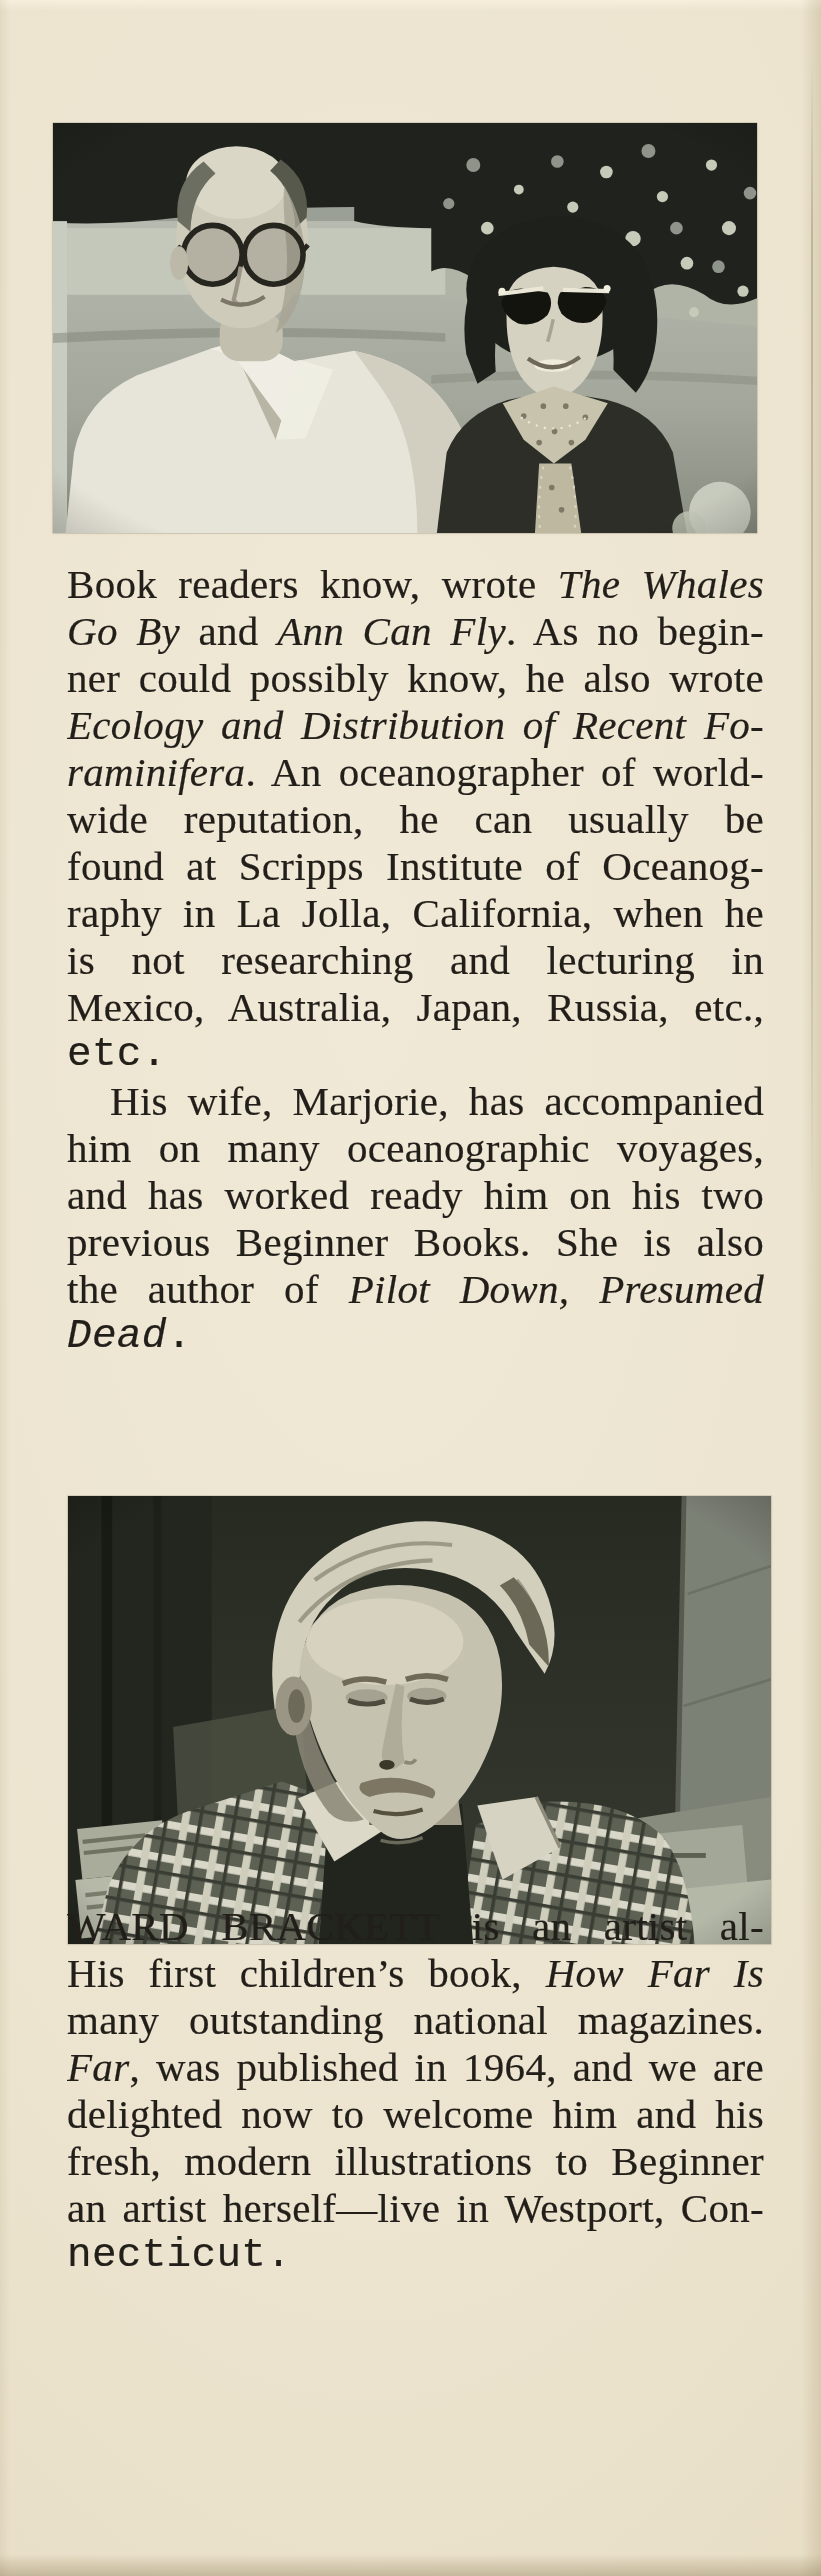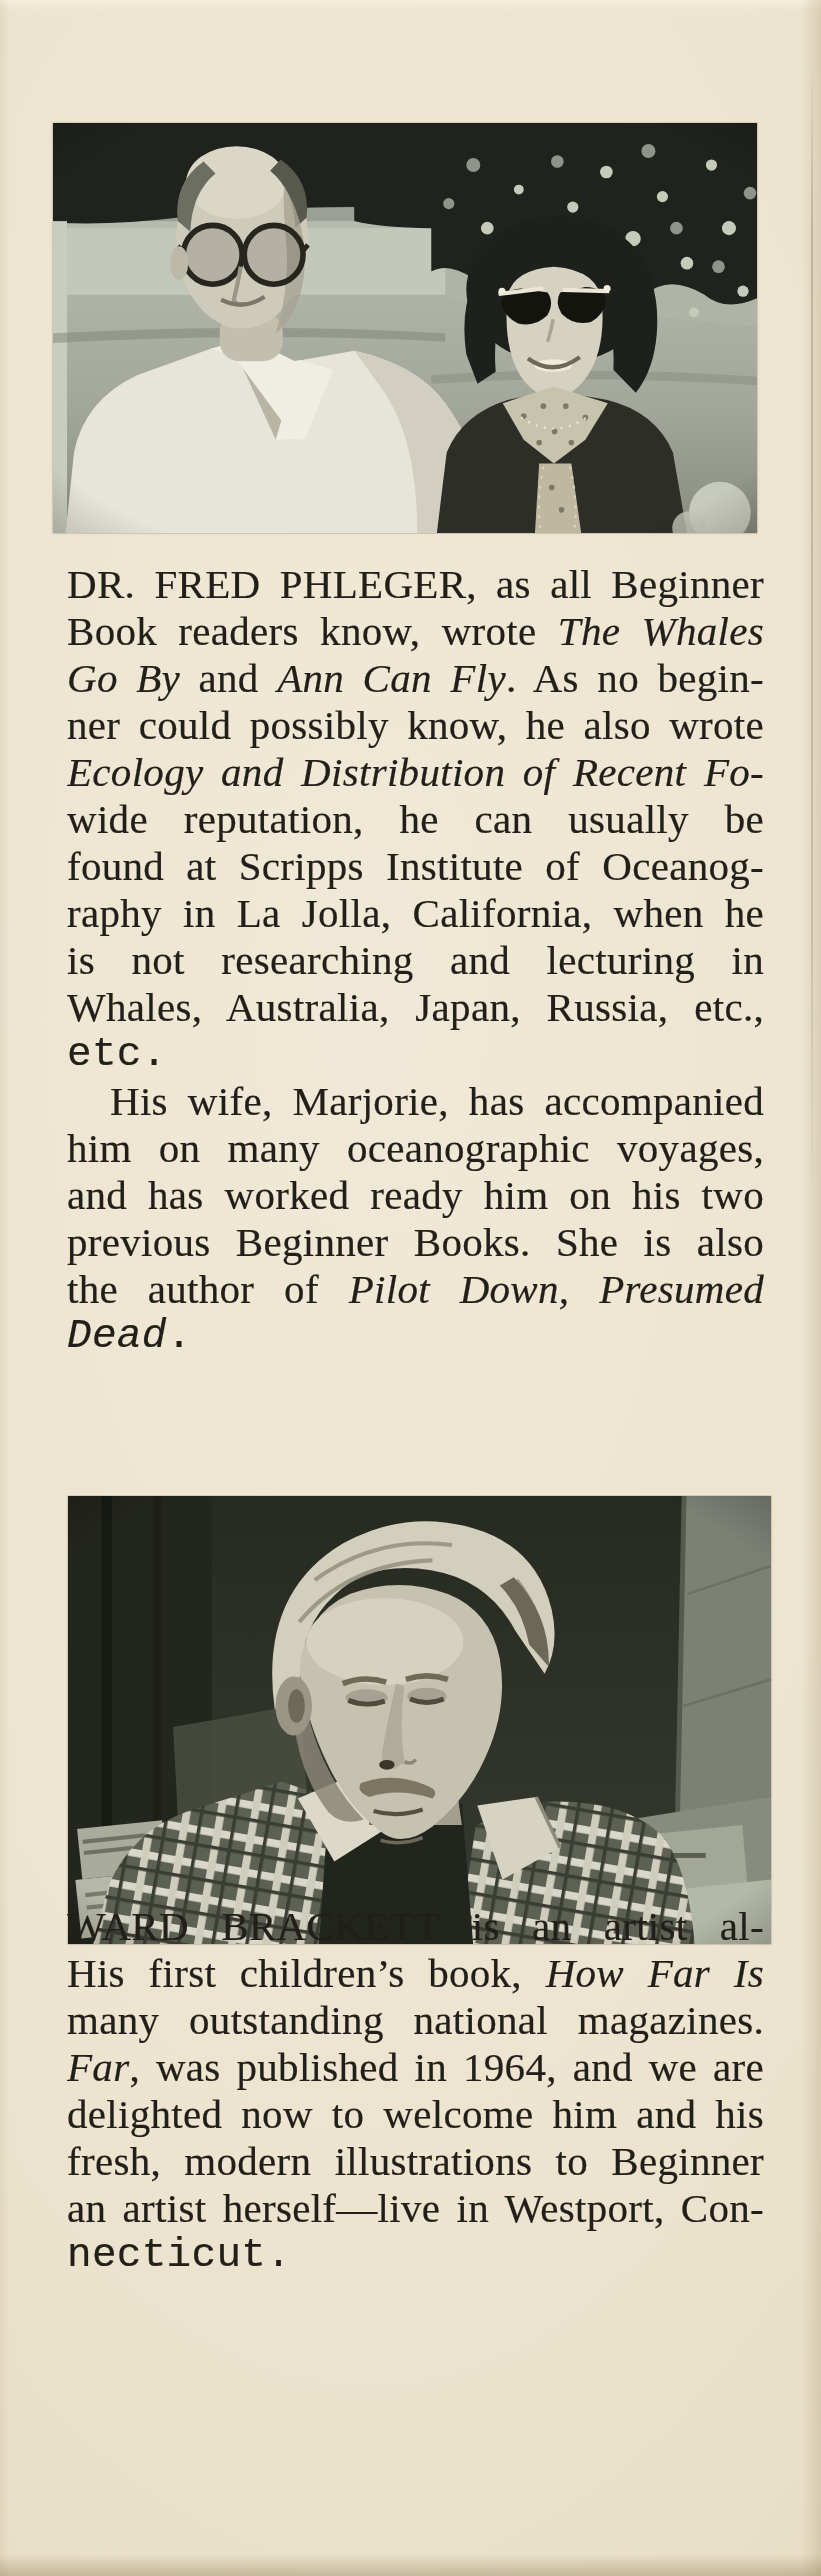--- a/index.html
+++ b/index.html
@@ -170,30 +170,30 @@
       <path d="M668,420 Q714,452 762,420" stroke="#ece8d6" stroke-width="3" fill="none" stroke-dasharray="3 9"></path>
       <path d="M700,490 Q690,540 696,585 M738,490 Q750,540 744,585" stroke="#d9d4c0" stroke-width="3" fill="none" stroke-dasharray="4 10"></path>
 
       <circle cx="952" cy="556" r="44" fill="#cdd0c3" opacity=".9"></circle>
       <circle cx="908" cy="578" r="24" fill="#c2c5b7" opacity=".8"></circle>
       <rect x="0" y="0" width="1005" height="585" fill="url(#vig1)"></rect>
     </svg>
   </div>
 
   <div class="textblock block-phleger">
-      <div class="line"><span>DR. FRED PHLEGER, as all Beginner</span></div>
       <div class="line"><span>Book readers know, wrote </span><span class="it">The Whales</span></div>
       <div class="line"><span class="it">Go By</span><span> and </span><span class="it">Ann Can Fly</span><span>. As no begin-</span></div>
       <div class="line"><span>ner could possibly know, he also wrote</span></div>
       <div class="line"><span class="it">Ecology and Distribution of Recent Fo-</span></div>
+      <div class="line"><span class="it">raminifera</span><span>. An oceanographer of world-</span></div>
       <div class="line"><span>wide reputation, he can usually be</span></div>
       <div class="line"><span>found at Scripps Institute of Oceanog-</span></div>
       <div class="line"><span>raphy in La Jolla, California, when he</span></div>
       <div class="line"><span>is not researching and lecturing in</span></div>
-      <div class="line"><span>Whales, Australia, Japan, Russia, etc.,</span></div>
+      <div class="line"><span>Mexico, Australia, Japan, Russia, etc.,</span></div>
       <div class="line last"><span>etc.</span></div>
       <div class="line indent"><span>His wife, Marjorie, has accompanied</span></div>
       <div class="line"><span>him on many oceanographic voyages,</span></div>
       <div class="line"><span>and has worked ready him on his two</span></div>
       <div class="line"><span>previous Beginner Books. She is also</span></div>
       <div class="line"><span>the author of </span><span class="it">Pilot Down, Presumed</span></div>
       <div class="line last"><span class="it">Dead</span><span>.</span></div>
     </div>
 
   <div class="photo photo-brackett">

